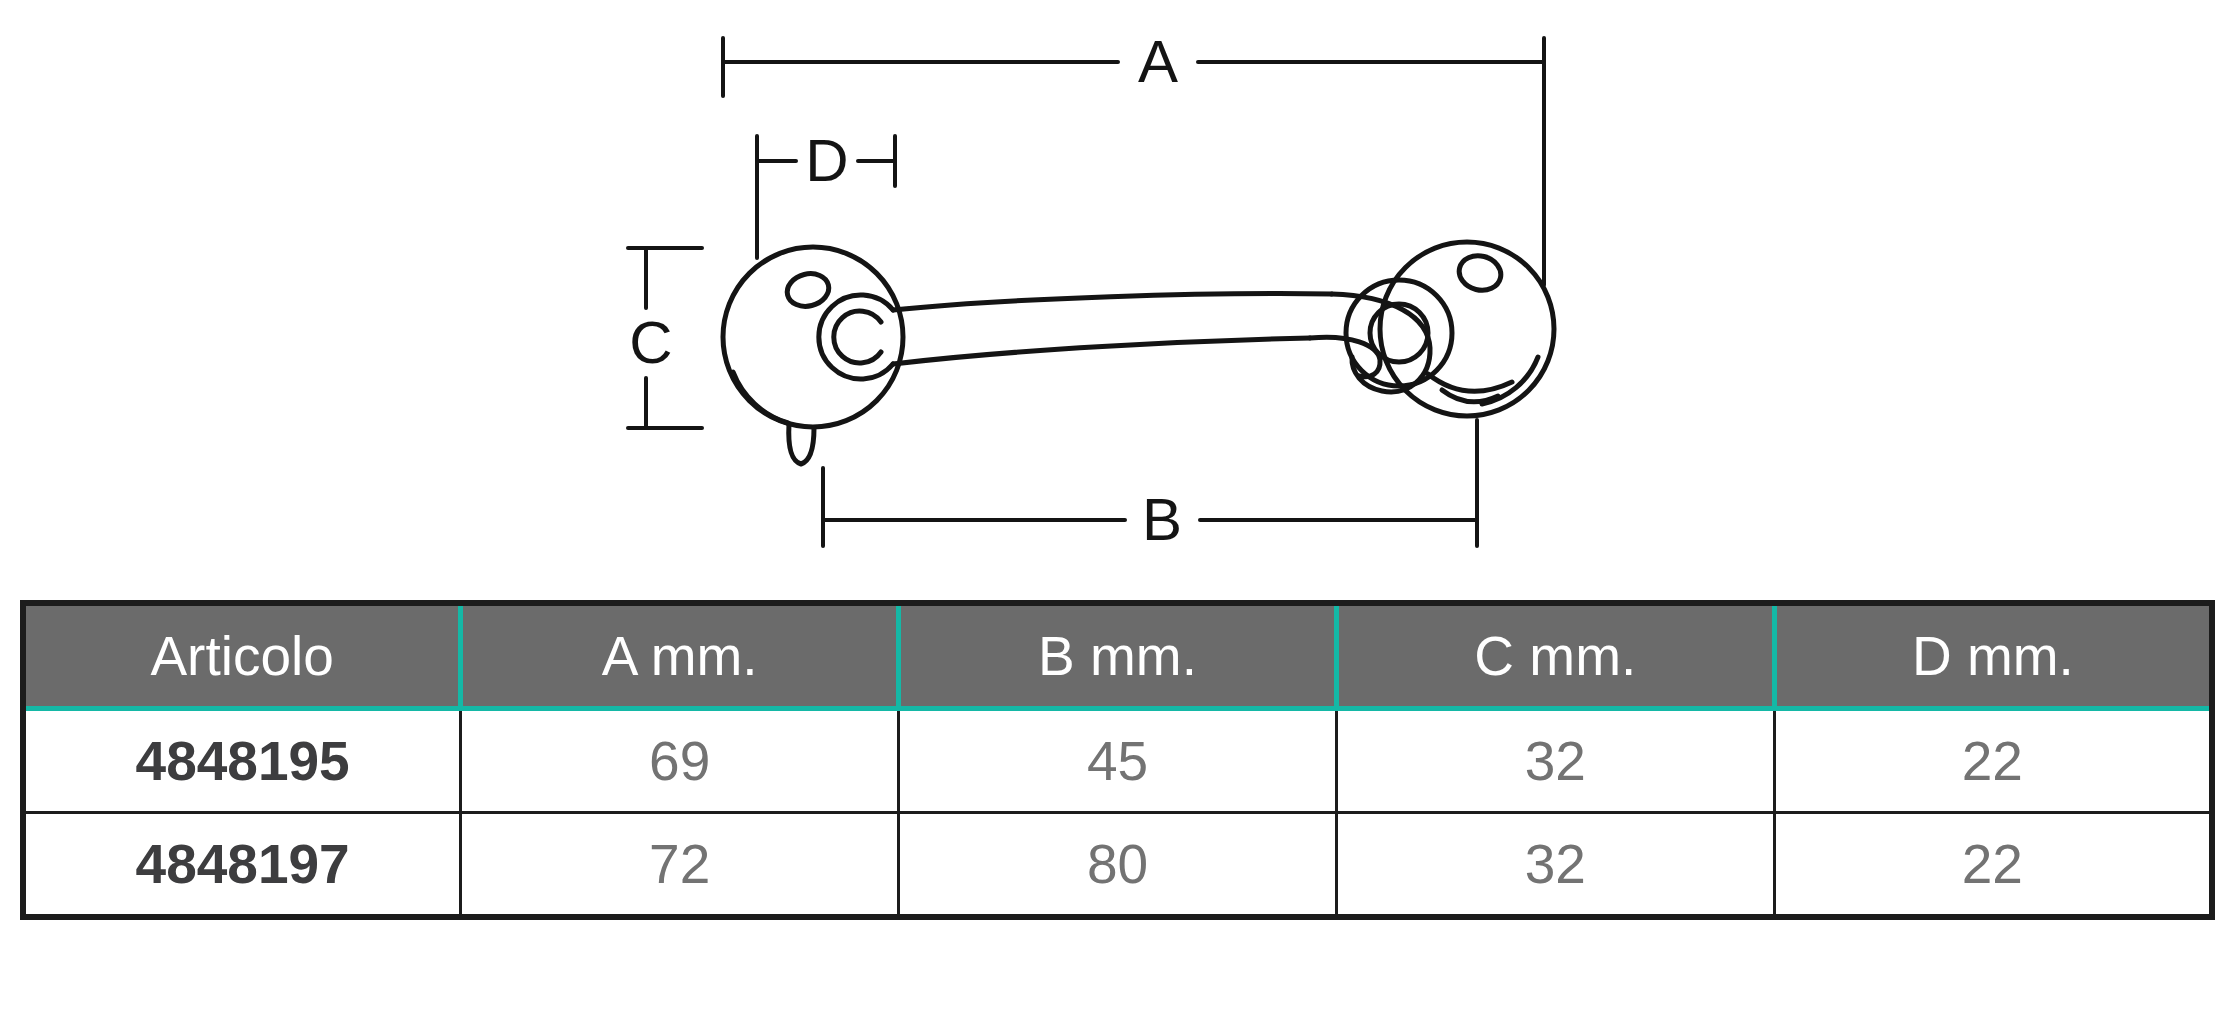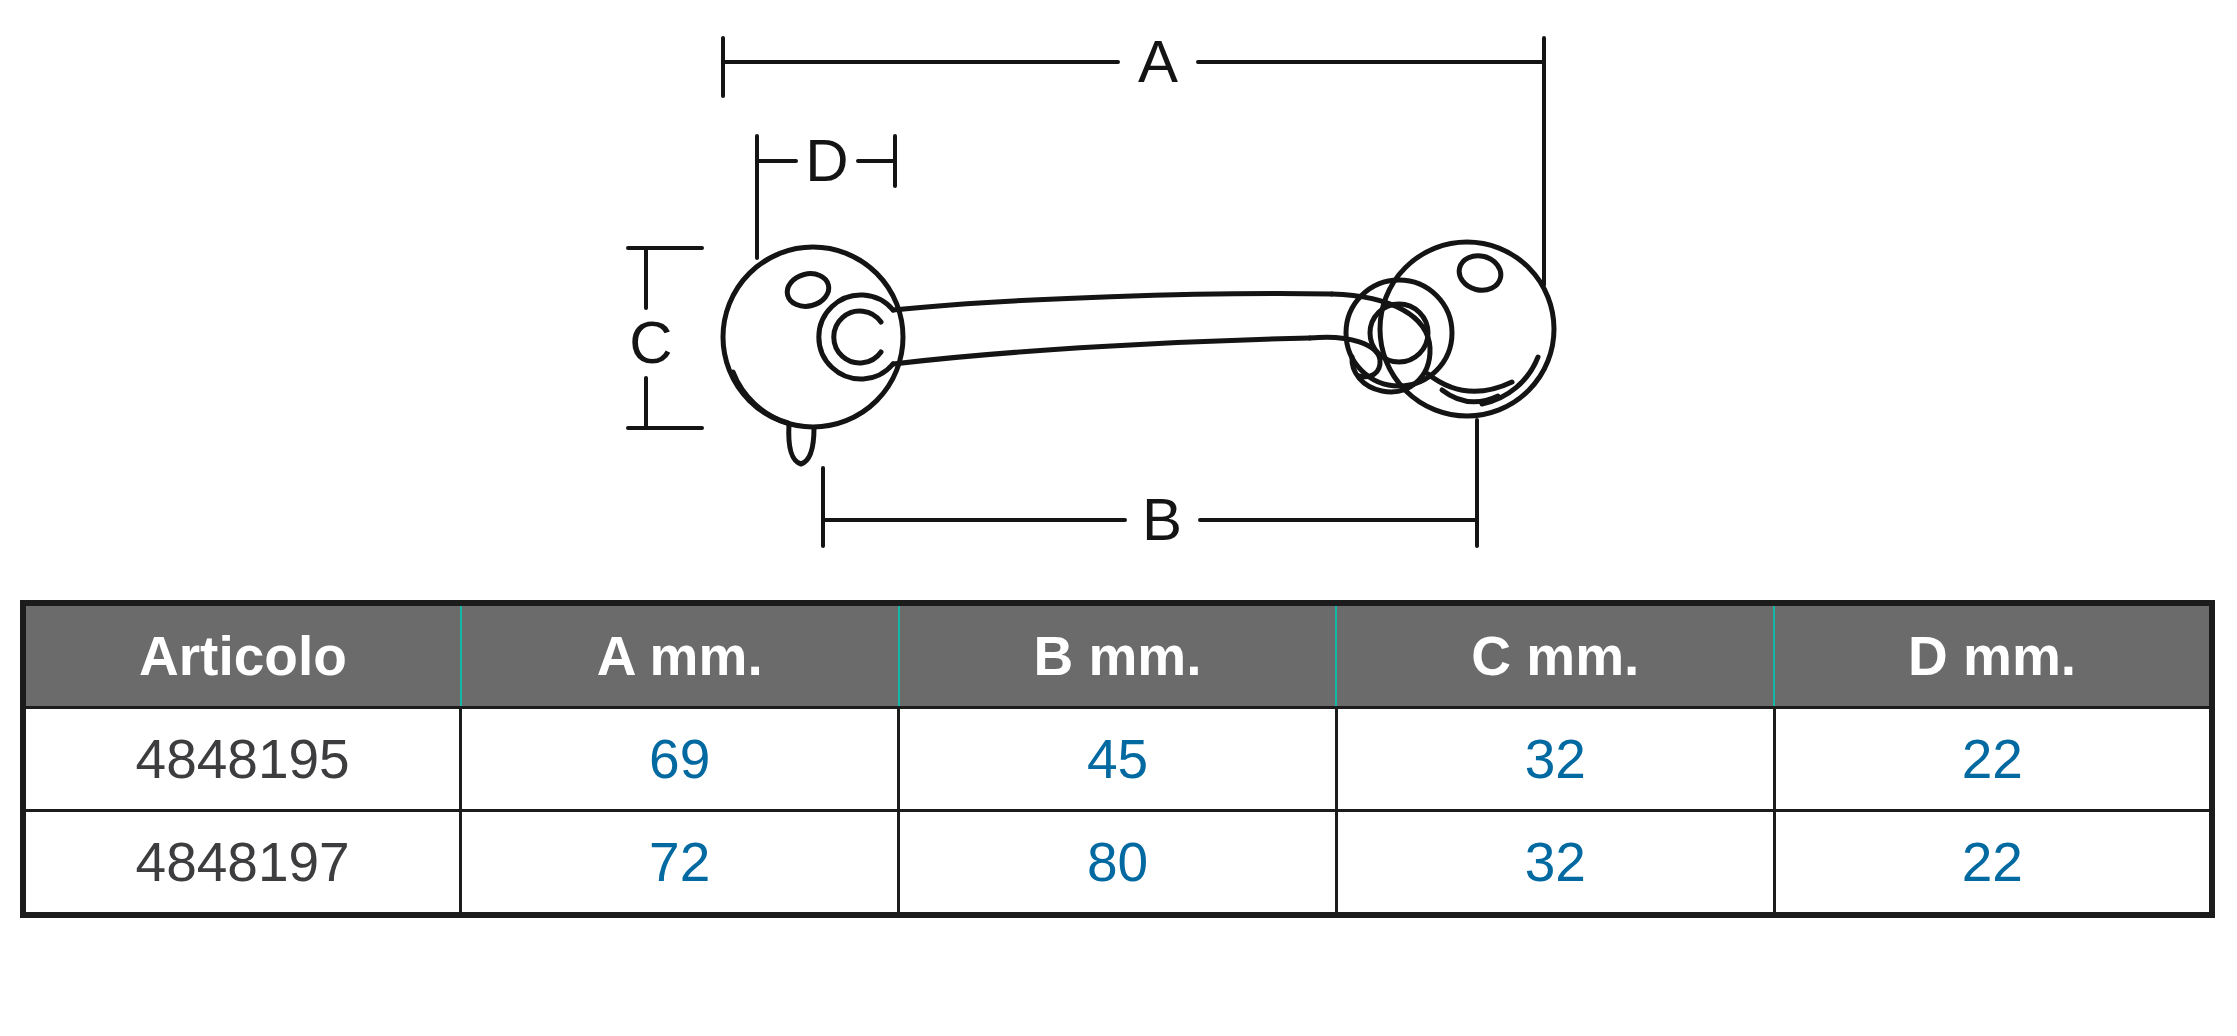--- a/index.html
+++ b/index.html
@@ -35,38 +35,38 @@
     top: 600px;
     left: 20px;
     width: 2195px;
     border-collapse: collapse;
     table-layout: fixed;
     border: 6px solid #1c1c1c;
   }
   table.spec-table th {
     background: #6b6b6b;
     color: #ffffff;
-    font-weight: 700;
+    font-weight: 400;
     font-size: 55px;
     height: 98px;
-    border: 2px solid #14b8a6;
+    border: 5px solid #14b8a6;
     text-align: center;
     vertical-align: middle;
   }
   table.spec-table td {
     background: #ffffff;
-    color: #0369a1;
+    color: #737373;
     font-size: 55px;
     height: 98px;
     border: 3px solid #1c1c1c;
     text-align: center;
     vertical-align: middle;
   }
   table.spec-table td.articolo {
-    font-weight: 400;
+    font-weight: 700;
     color: #3d3d3f;
   }
 </style>
 </head>
 <body>
 
 <div class="page">
 
   <div class="drawing-area">
     <svg viewBox="0 0 2237 598" width="2237" height="598" xmlns="http://www.w3.org/2000/svg">

